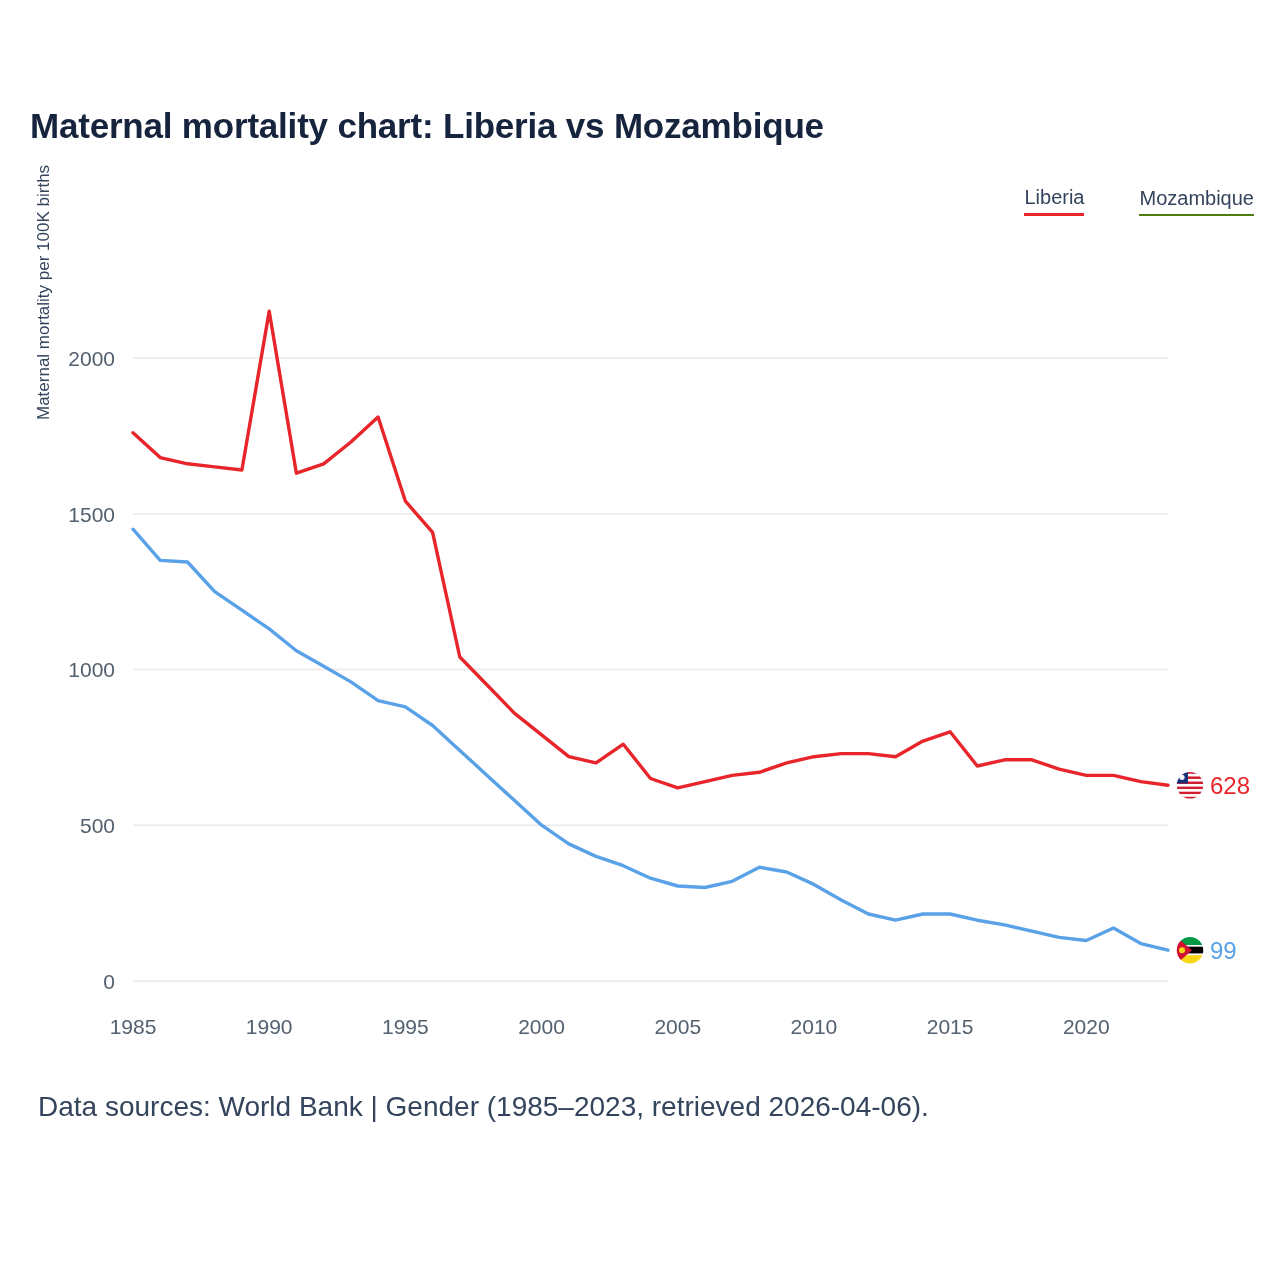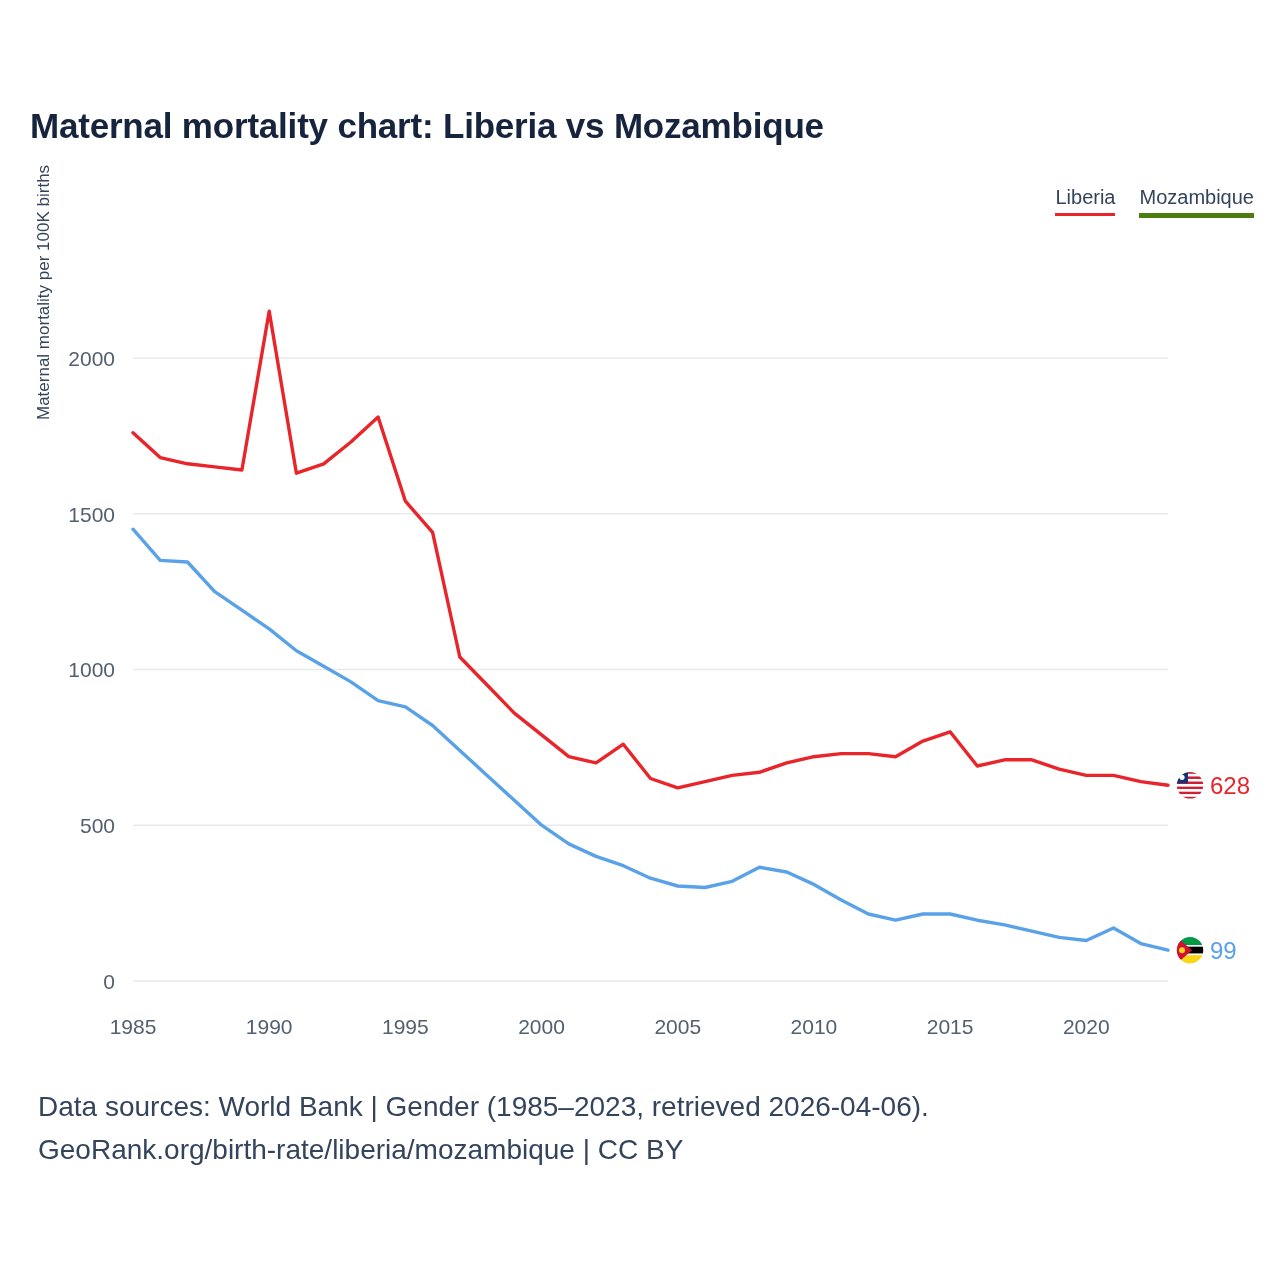--- a/index.html
+++ b/index.html
@@ -28,33 +28,34 @@
     font-weight: bold;
     color: #16243d;
     letter-spacing: -0.2px;
   }
   .legend {
     position: absolute;
     right: 26px;
     top: 186px;
     display: flex;
     gap: 24px;
-    align-items: flex-start;
+    align-items: center;
   }
   .legend-item {
     font-size: 20px;
     color: #33445c;
     padding-bottom: 5px;
     line-height: 1.1;
   }
   .legend-item.liberia {
     border-bottom: 3px solid #e8252a;
   }
   .legend-item.mozambique {
-    border-bottom: 5px solid #4d7c0f;
+    border-bottom: 2px solid #4d7c0f;
+    margin-left: 31px;
   }
   .year-badge {
     position: absolute;
     right: 30px;
     top: 278px;
     font-size: 62px;
     font-weight: bold;
     color: #bfbfbf;
     letter-spacing: -1px;
   }
@@ -180,16 +181,15 @@
           <polygon points="1176,936.156 1176,964.156 1192,950.156" fill="#d21034"></polygon>
           <circle cx="1182" cy="950.156" r="3" fill="#f9d616"></circle>
         </g>
         <circle cx="1190" cy="950.156" r="14" fill="none" stroke="#ffffff" stroke-width="1.5"></circle>
         <text x="1210" y="959.156" class="endpoint-value" fill="#5aa2e8">99</text>
       </g>
   </svg>
 
   <div class="footer">
     <div>Data sources: World Bank | Gender (1985–2023, retrieved 2026-04-06).</div>
-    <div>GeoRank.org/birth-rate/liberia/mozambique | CC BY</div>
   </div>
 
 </div>
 
 </body></html>

